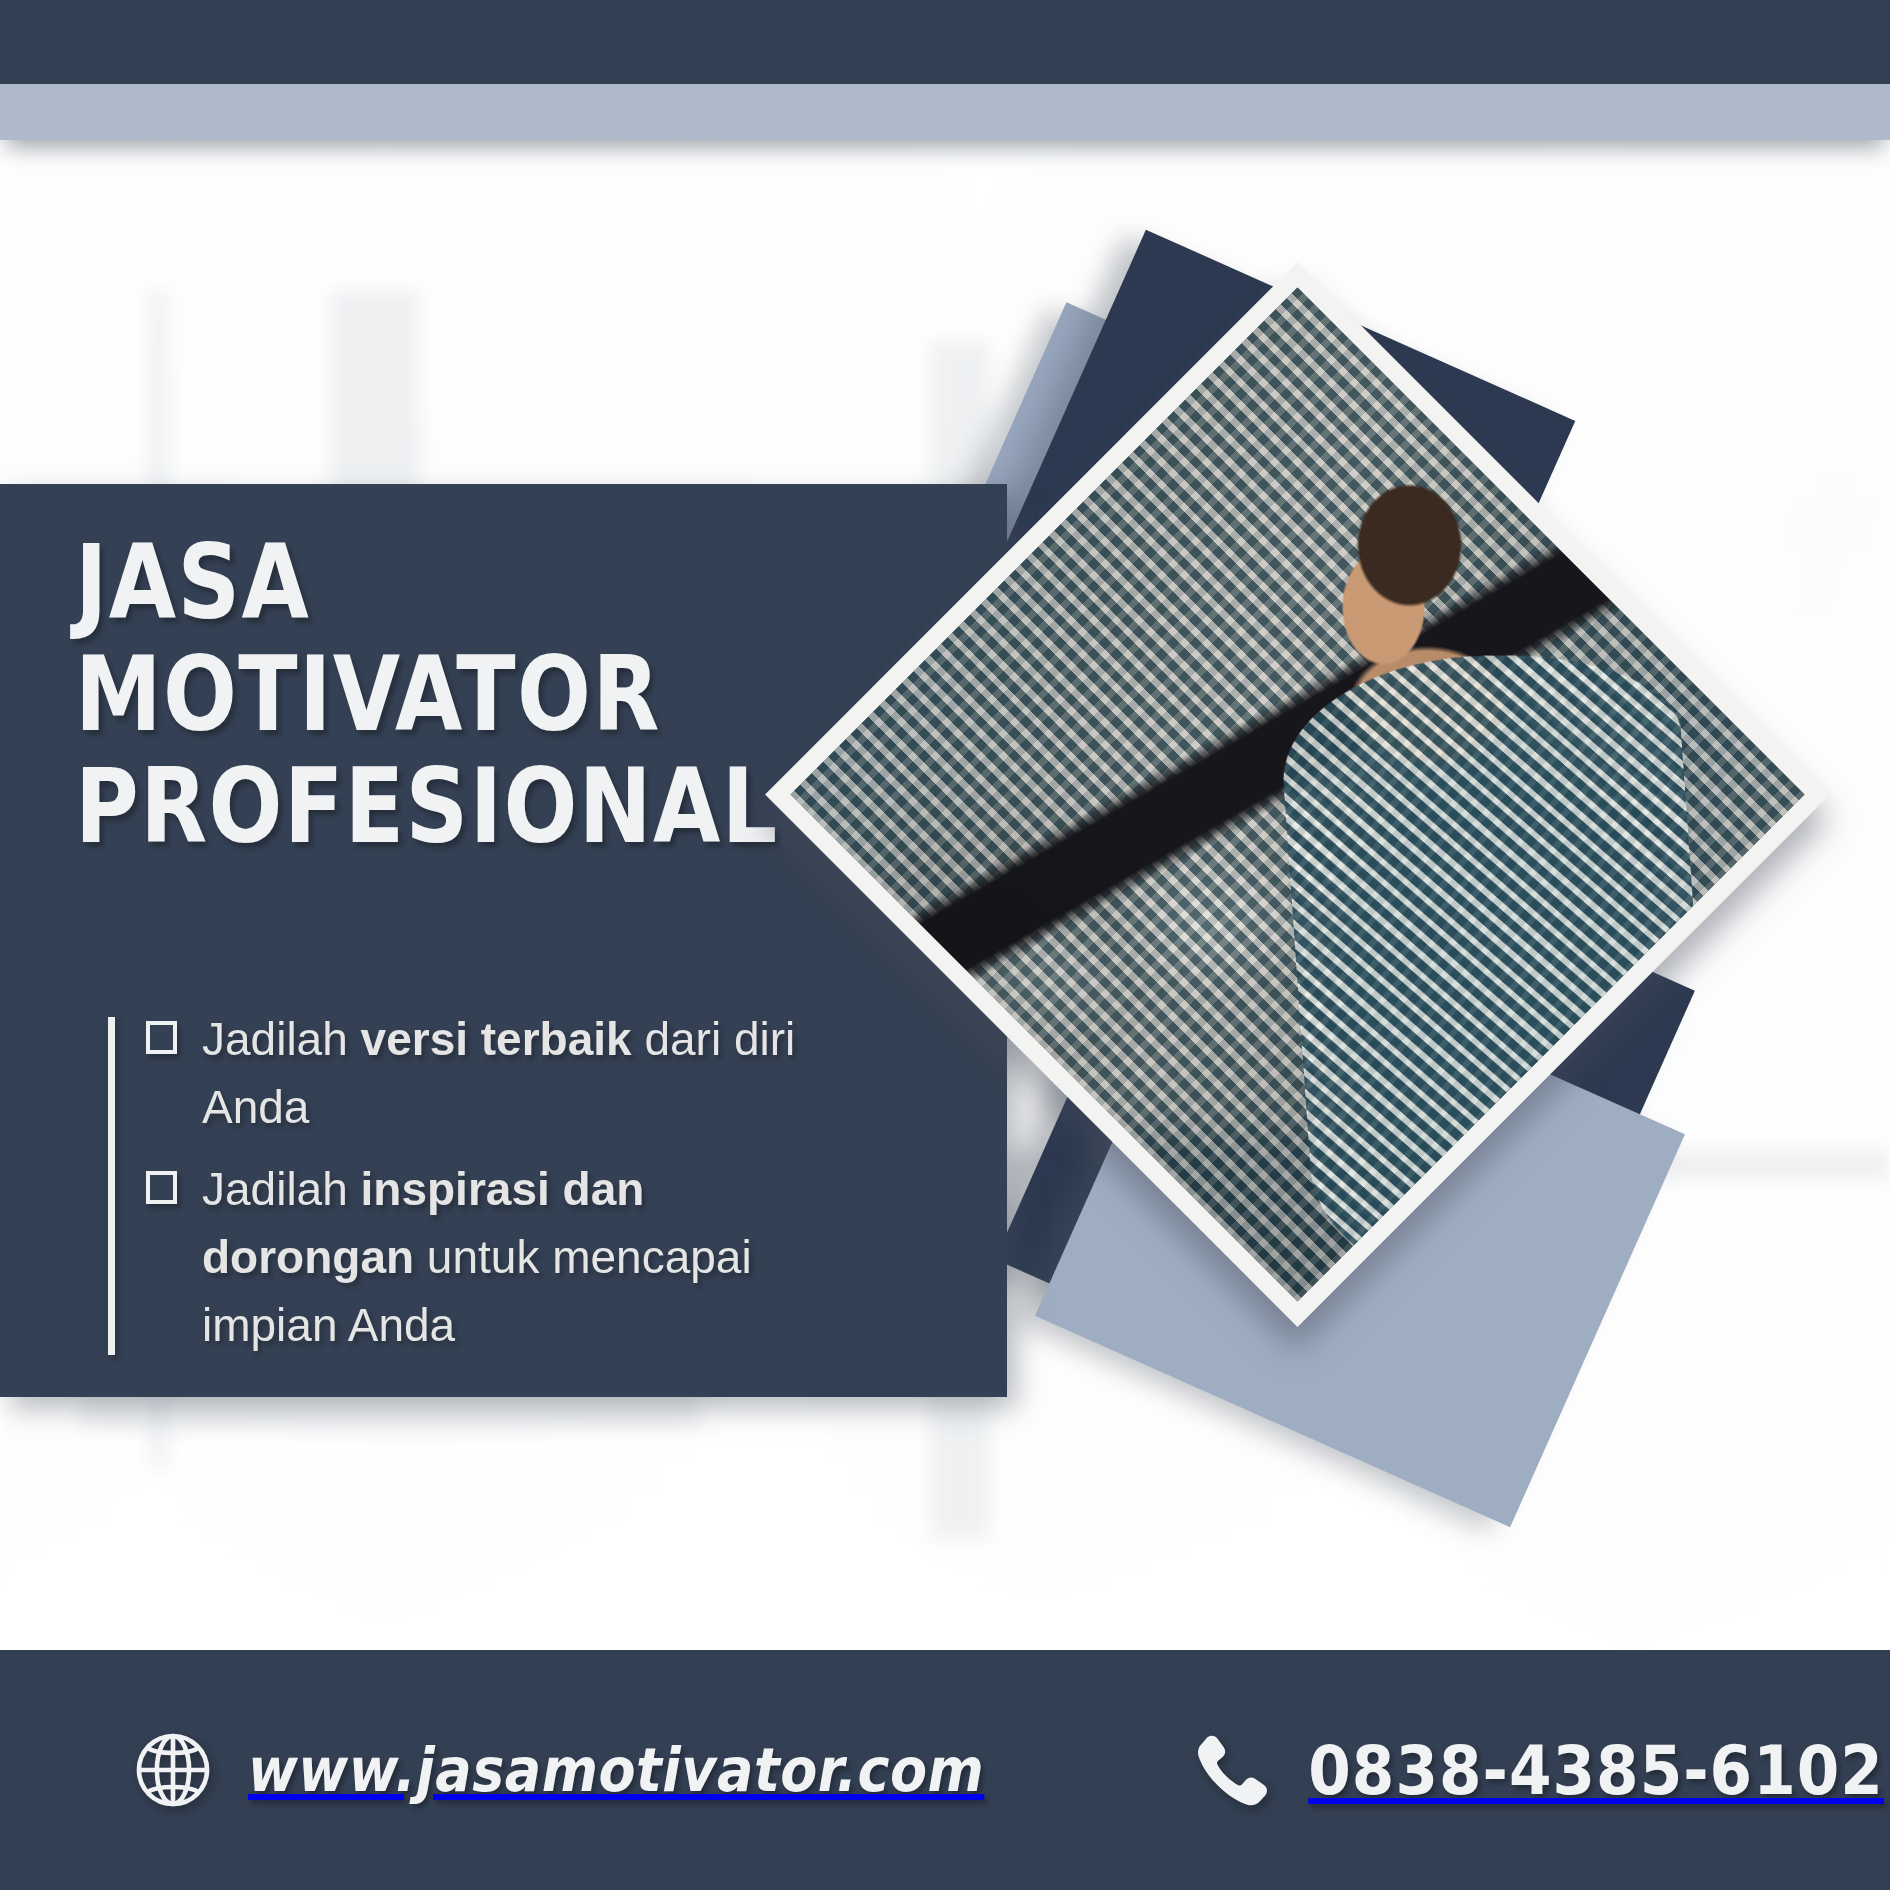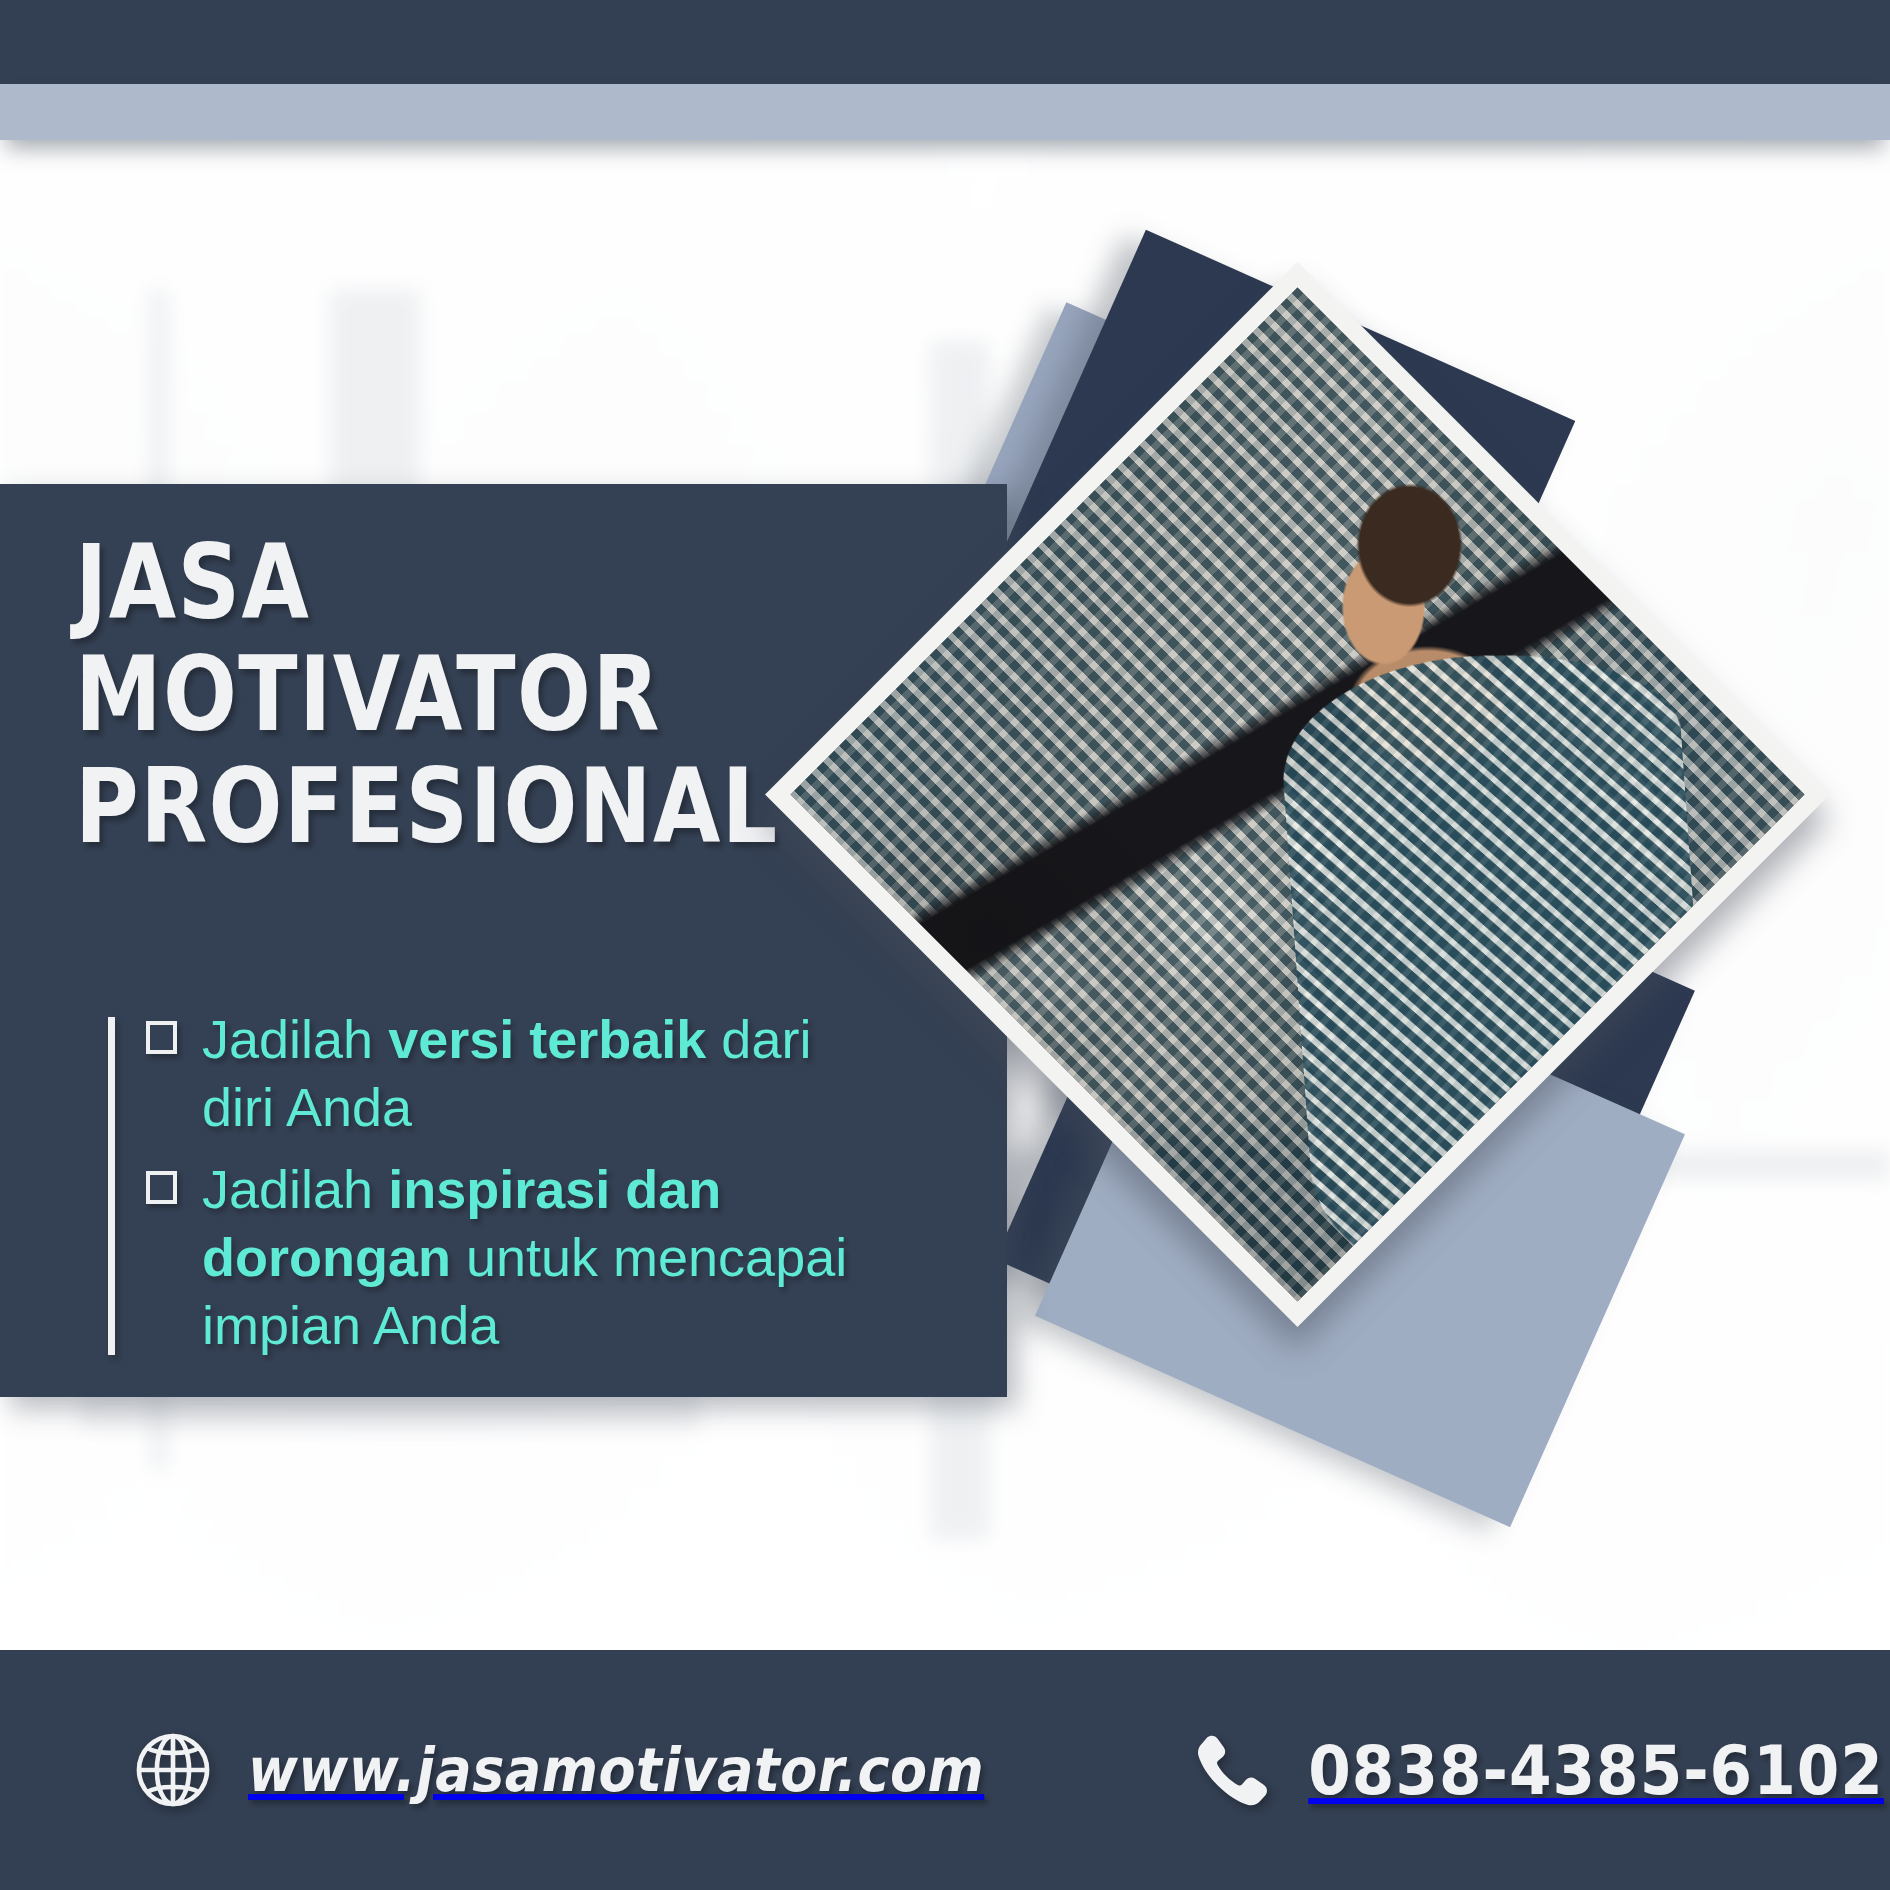--- a/index.html
+++ b/index.html
@@ -97,23 +97,23 @@
     position:absolute;left:0;top:0;width:7px;height:338px;
     background:#eef0f2;
     box-shadow:3px 4px 6px rgba(0,0,0,.25);
   }
   .bullet-list{
     position:absolute;left:38px;top:-12px;width:720px;
     margin:0;padding:0;list-style:none;
   }
   .bullet-item{
     position:relative;
-    color:#5eead4;
+    color:#e5e5e5;
     font-family:"Liberation Sans","DejaVu Sans", sans-serif;
-    font-size:54px;
+    font-size:46px;
     line-height:68px;
     padding-left:56px;
     text-shadow:3px 4px 5px rgba(0,0,0,.28);
   }
   .bullet-item + .bullet-item{margin-top:14px;}
   .bullet-box{
     position:absolute;left:0;top:16px;
     width:31px;height:33px;
     border:4px solid #eef0f2;
     box-sizing:border-box;

